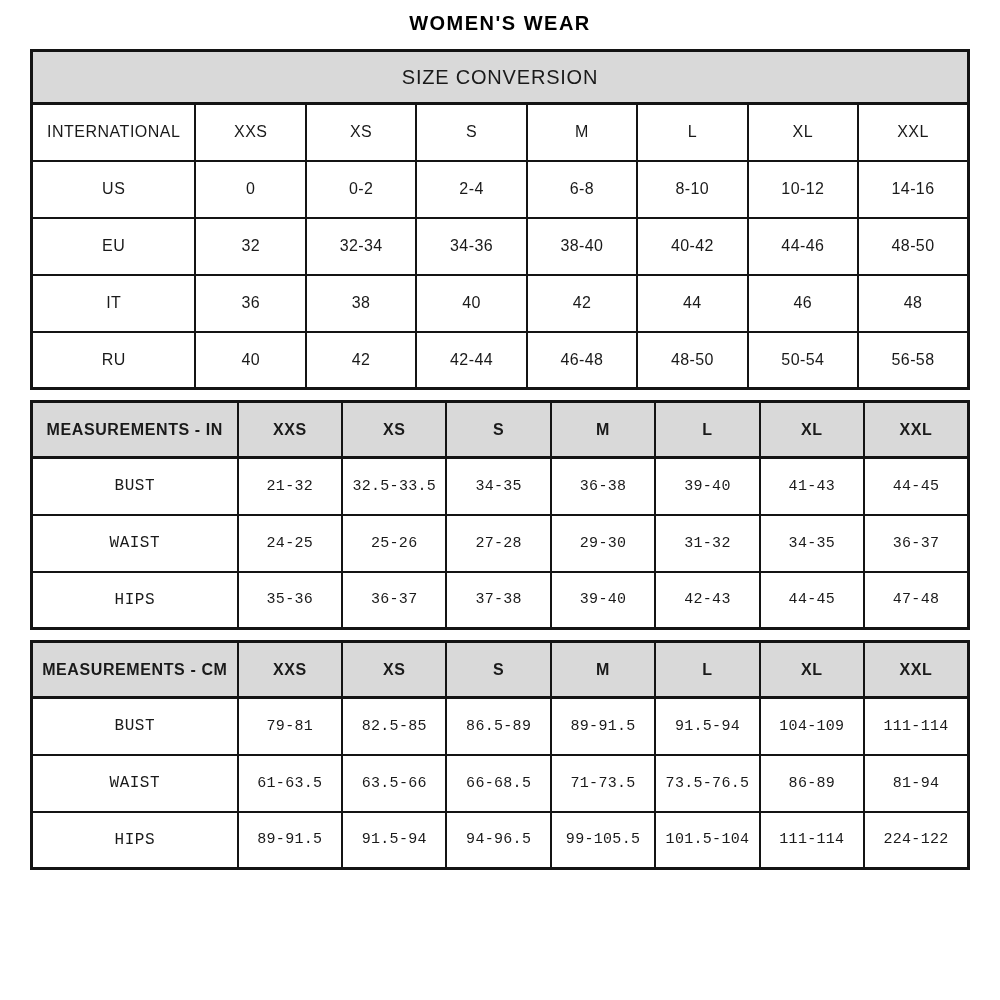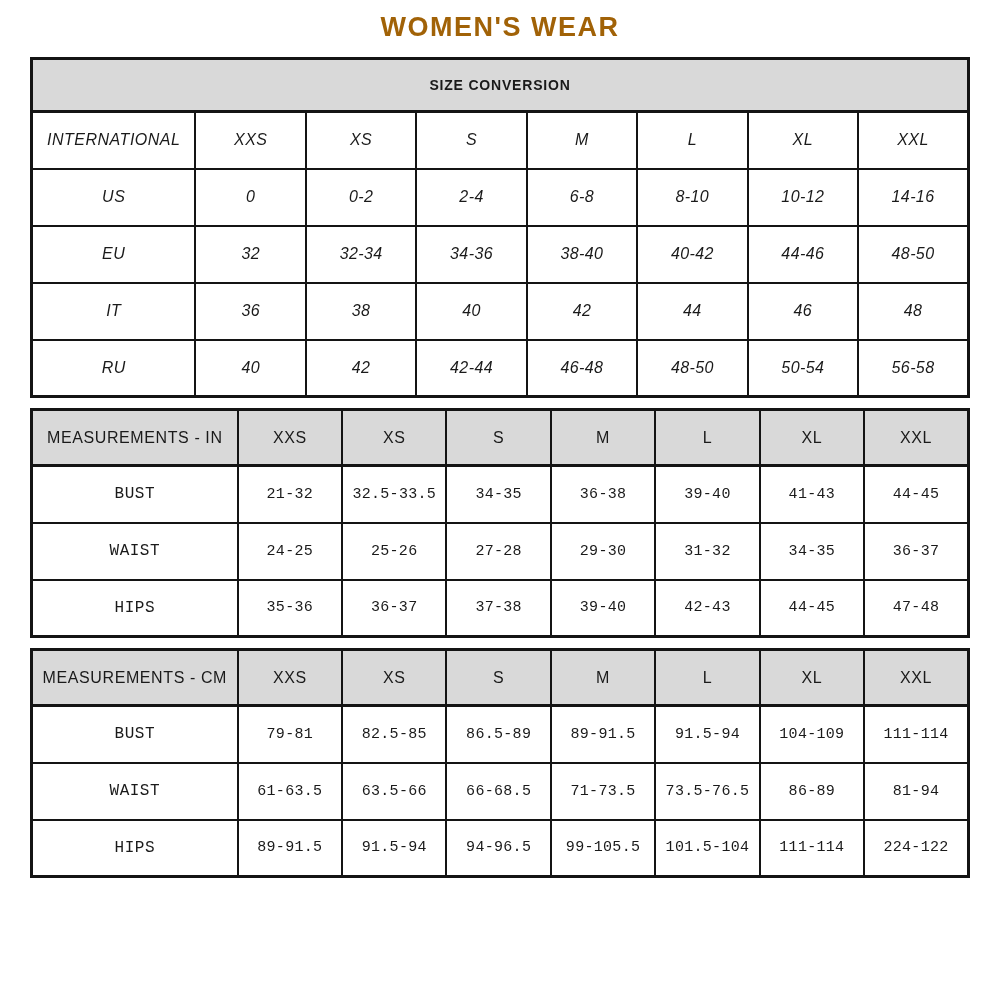--- a/index.html
+++ b/index.html
@@ -13,24 +13,24 @@
     position: relative;
     width: 1000px;
     height: 1000px;
     background: #ffffff;
     box-sizing: border-box;
     padding: 12px 30px 0 30px;
   }
   .page-title {
     margin: 0 0 14px 0;
     text-align: center;
-    font-size: 27px;
+    font-size: 20px;
     font-weight: bold;
     letter-spacing: 1.5px;
-    color: #a16207;
+    color: #000000;
   }
   table.tbl {
     width: 940px;
     border-collapse: collapse;
     table-layout: fixed;
     border: 3px solid #141414;
     margin-bottom: 10px;
   }
   table.tbl td, table.tbl th {
     border: 2px solid #141414;
@@ -38,34 +38,34 @@
     vertical-align: middle;
     padding: 0 4px;
     overflow: hidden;
     white-space: nowrap;
   }
   .gray { background: #d9d9d9; }
   
   .tbl-conversion col.label-col { width: 17.5%; }
   .tbl-conversion .banner-row th {
     height: 50px;
-    font-size: 14px;
-    font-weight: bold;
+    font-size: 20px;
+    font-weight: normal;
     letter-spacing: 0.8px;
     border-bottom-width: 3px;
     margin-top: 32px;
   }
-  .tbl-conversion tbody tr { height: 57px; font-style: italic; }
+  .tbl-conversion tbody tr { height: 57px; }
   .tbl-conversion tbody td { font-size: 16px; letter-spacing: 0.4px; }
   
   .tbl-measure col.label-col { width: 22%; }
   .tbl-measure thead th {
     height: 53px;
     font-size: 16px;
-    font-weight: normal;
+    font-weight: bold;
     letter-spacing: 0.6px;
     border-bottom-width: 3px;
   }
   .tbl-measure tbody tr { height: 57px; font-family: Liberation Mono, monospace; }
   .tbl-measure tbody td { font-size: 15px; letter-spacing: 0.3px; }
   .tbl-measure tbody td.row-label,
   .tbl-conversion tbody td.row-label { font-size: 16px; letter-spacing: 0.5px; }
 </style>
 </head>
 <body>

